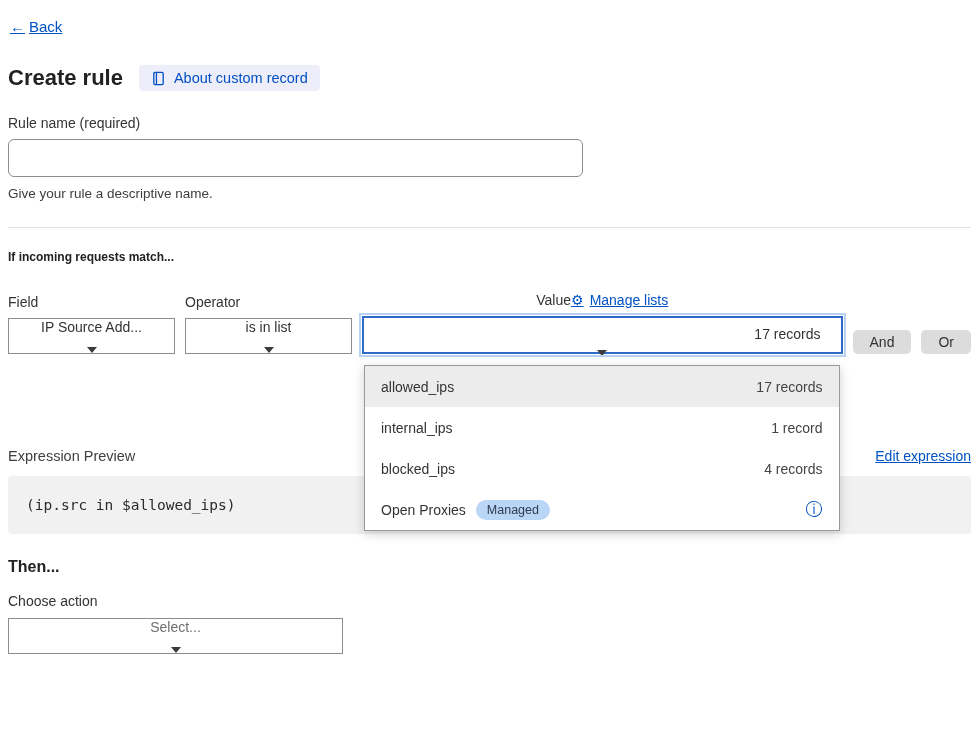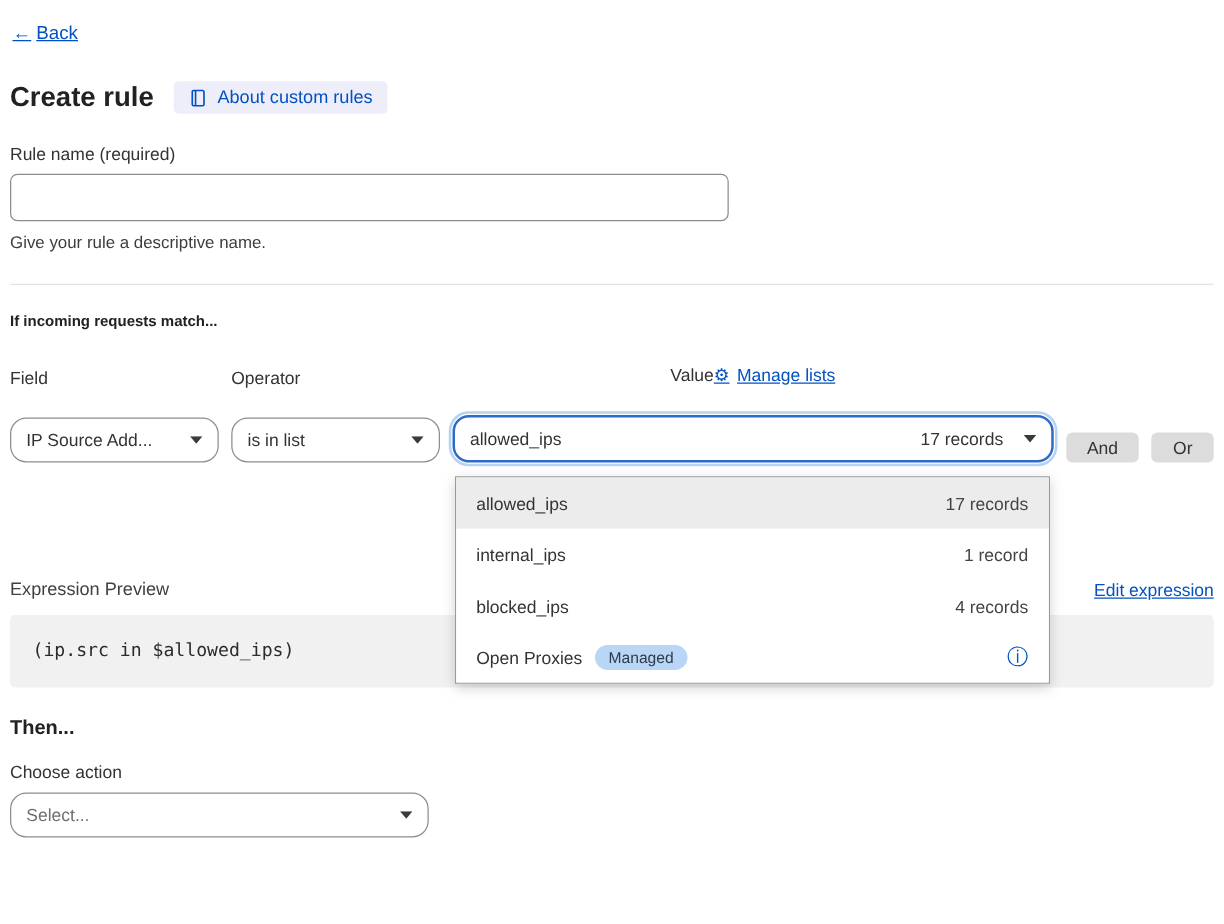--- a/index.html
+++ b/index.html
@@ -40,31 +40,31 @@
     outline: none; background: #fff;
   }
   .help-text { margin-top: 9px; font-size: 13.5px; color: #3d3d3d; }
 
   .divider { border: none; border-top: 1px solid #e3e3e3; margin: 26px 0 0 0; }
 
   .section-heading { font-size: 12px; font-weight: 700; color: #222; margin: 22px 0; }
 
   
   .match-row { display: flex; align-items: flex-end; gap: 10px; }
-  .col { display: flex; flex-direction: column; gap: 16px; }
+  .col { display: flex; flex-direction: column; }
   .col-label { height: 22px; display: flex; align-items: flex-end; margin-bottom: 8px; font-size: 14px; color: #333; }
   .col-label.split { justify-content: center; width: 100%; align-items: flex-end; }
   .field-col, .operator-col { width: 167px; }
   .value-col { flex: 1; position: relative; }
 
   .select {
     display: flex; align-items: center; justify-content: space-between; gap: 8px;
     height: 36px; padding: 0 12px;
-    border: 1px solid #8d8d8d; border-radius: 13px;
-    background: #fff; font-size: 14px; color: #333; cursor: pointer;
+    border: 1px solid #8d8d8d; border-radius: 0;
+    background: #fff; font-size: 14px; color: #333; cursor: pointer; flex-direction: column;
   }
   .select .sel-text { white-space: nowrap; overflow: hidden; text-overflow: ellipsis; }
   .value-select {
     border: 2px solid #2e6bc8;
     outline: 2px solid #b7d2f2;
     outline-offset: 1px;
     height: 38px;
   }
   .value-select .records-text { margin-left: auto; padding-right: 8px; color: #333; }
   .chev { flex: 0 0 auto; display: inline-flex; }
@@ -135,21 +135,21 @@
 
   <div class="title-row">
     <h1 class="page-title">Create rule</h1>
     <a class="about-pill">
       <span class="book-icon" style="display:inline-flex;">
         <svg width="15" height="15" viewBox="0 0 16 16" fill="none" stroke="#0051c3" stroke-width="1.4">
           <rect x="3" y="1.5" width="10" height="13" rx="1.2"></rect>
           <line x1="5.8" y1="1.5" x2="5.8" y2="14.5"></line>
         </svg>
       </span>
-      <span>About custom rules</span>
+      <span>About custom record</span>
     </a>
   </div>
 
   <div>
     <div class="field-label">Rule name (required)</div>
     <input class="text-input" type="text" value="" style="">
     <div class="help-text">Give your rule a descriptive name.</div>
   </div>
 
   <hr class="divider">

